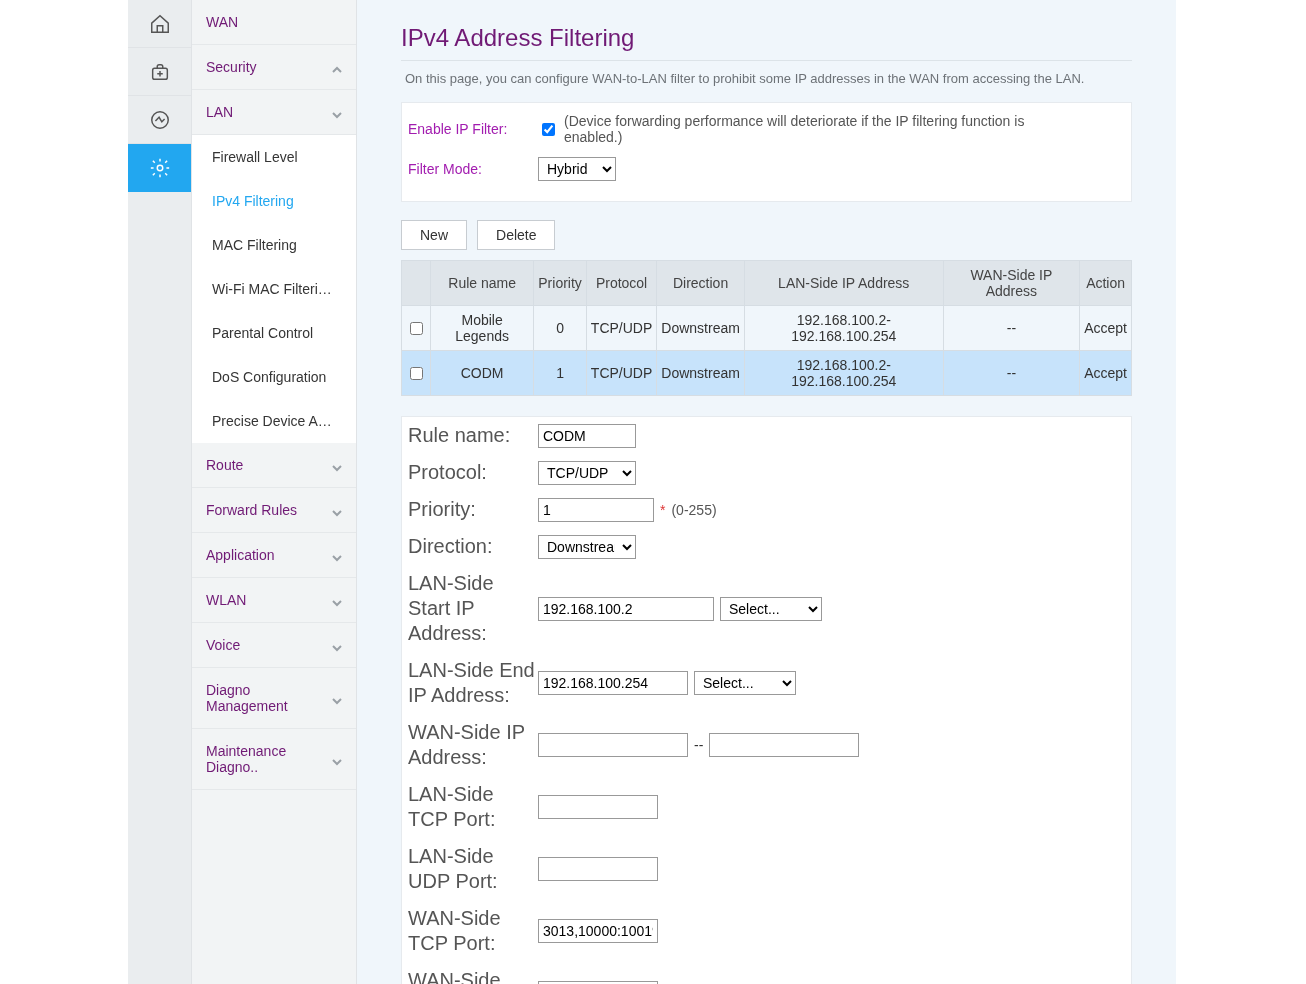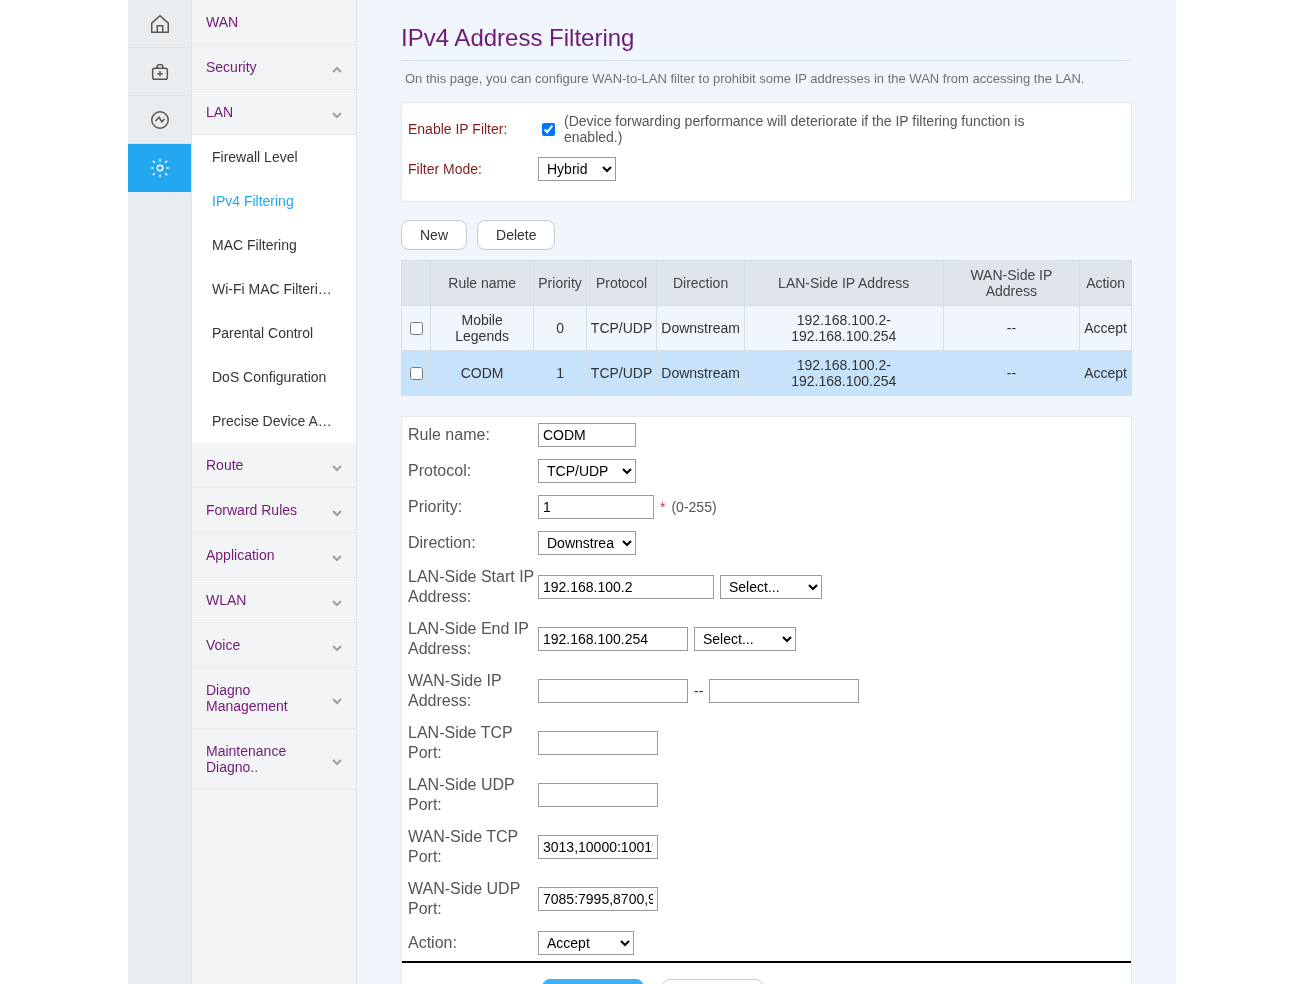--- a/index.html
+++ b/index.html
@@ -115,21 +115,21 @@
     padding: 4px 6px 14px 6px;
     margin-bottom: 18px;
   }
   .form-row {
     display: flex;
     align-items: center;
     padding: 6px 0;
   }
   .form-label {
     width: 130px;
-    color: #7f1d1d;
+    color: #a21caf;
     font-size: 14px;
   }
   .form-val {
     flex: 1;
     display: flex;
     align-items: center;
     gap: 6px;
     color: #333;
     font-size: 14px;
   }
@@ -142,21 +142,21 @@
     background: #fff;
     height: 24px;
   }
   .req { color: #d33; }
   .btn {
     border: 1px solid #c7ccd1;
     background: #fff;
     color: #333;
     font-size: 14px;
     padding: 6px 18px;
-    border-radius: 8px;
+    border-radius: 0;
     cursor: pointer;
   }
   .btn.primary {
     background: #3eb1f2;
     border-color: #3eb1f2;
     color: #fff;
   }
   .btn-row {
     display: flex;
     gap: 10px;
@@ -190,21 +190,21 @@
     border: 1px solid #e6eaee;
   }
   .edit-row {
     display: flex;
     align-items: center;
     padding: 6px 6px;
   }
   .edit-label {
     width: 130px;
     color: #555;
-    font-size: 16px;
+    font-size: 20px;
     line-height: 1.25;
   }
   .edit-val {
     display: flex;
     align-items: center;
     gap: 6px;
     font-size: 14px;
   }
   .apply-row {
     display: flex;

